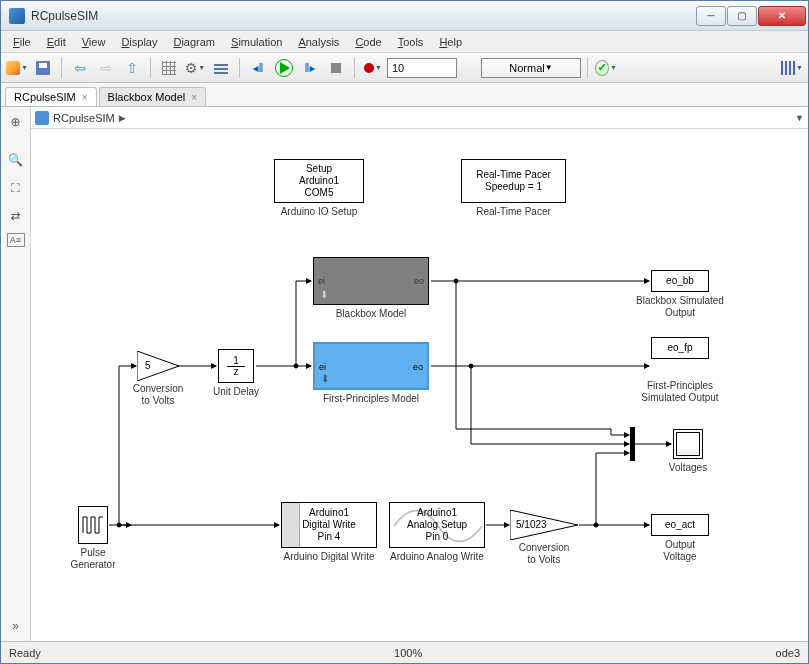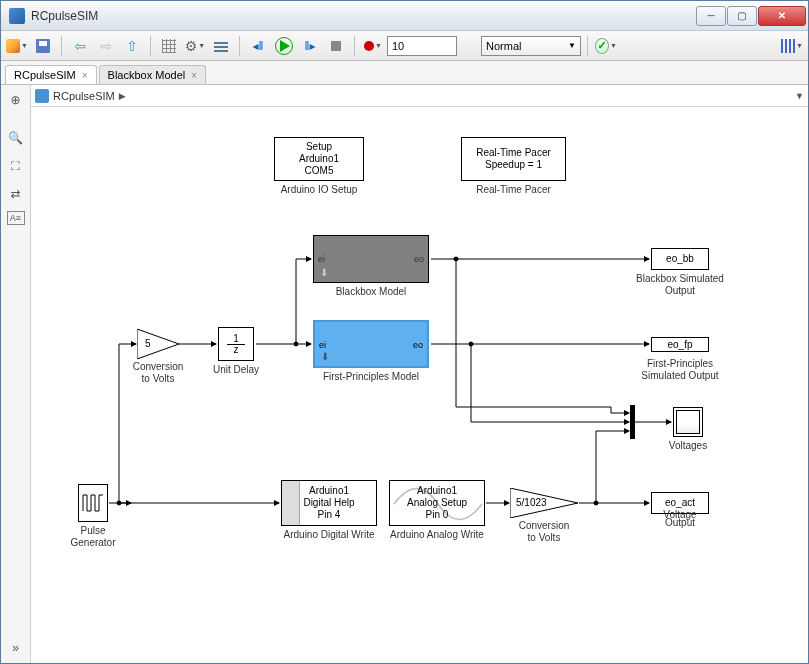--- a/index.html
+++ b/index.html
@@ -20,21 +20,21 @@
 .menubar span { padding: 2px 8px; color: #333; text-decoration: underline; text-decoration-color: transparent; }
 .menubar span::first-letter { text-decoration: underline; }
 .menu-item { padding: 2px 8px; color: #333; cursor: default; }
 
 
 .toolbar { height: 30px; background: linear-gradient(#fafafa, #e8e8e8); border-bottom: 1px solid #c0c0c0; display: flex; align-items: center; padding: 0 4px; gap: 2px; }
 .tbtn { width: 24px; height: 24px; border: 1px solid transparent; border-radius: 2px; display: flex; align-items: center; justify-content: center; position: relative; }
 .tsep { width: 1px; height: 20px; background: #c0c0c0; margin: 0 4px; }
 .dropdown-arrow { font-size: 7px; margin-left: 1px; color: #555; }
 .sim-time { width: 70px; height: 20px; border: 1px solid #888; background: #fff; padding: 0 4px; font-size: 11px; }
-.sim-mode { width: 100px; height: 20px; border: 1px solid #888; background: linear-gradient(#fff,#eee); padding: 0 4px; font-size: 11px; display: flex; align-items: center; justify-content: space-between; }
+.sim-mode { width: 100px; height: 20px; border: 1px solid #888; background: linear-gradient(#fff,#eee); padding: 0 4px; font-size: 11px; display: flex; align-items: center; justify-content: center; }
 
 
 .tabbar { height: 24px; background: #f5f5f5; display: flex; align-items: flex-end; padding: 0 4px; border-bottom: 1px solid #c0c0c0; gap: 2px; }
 .tab { padding: 3px 8px; background: #fff; border: 1px solid #c0c0c0; border-bottom: none; border-radius: 3px 3px 0 0; display: flex; align-items: center; gap: 6px; font-size: 11px; }
 .tab.inactive { background: #e8e8e8; }
 .tab-close { color: #888; font-size: 10px; }
 
 
 .body { flex: 1; display: flex; }
 .side-toolbar { width: 30px; background: #f5f5f5; border-right: 1px solid #d0d0d0; display: flex; flex-direction: column; align-items: center; padding: 4px 0; gap: 6px; }
@@ -88,20 +88,32 @@
   <div class="titlebar">
     <div class="title-icon"></div>
     <div class="title-text">RCpulseSIM</div>
     <div class="win-buttons">
       <div class="win-btn">─</div>
       <div class="win-btn">▢</div>
       <div class="win-btn close">✕</div>
     </div>
   </div>
 
+  <div class="menubar">
+    <span class="menu-item">File</span>
+    <span class="menu-item">Edit</span>
+    <span class="menu-item">View</span>
+    <span class="menu-item">Display</span>
+    <span class="menu-item">Diagram</span>
+    <span class="menu-item">Simulation</span>
+    <span class="menu-item">Analysis</span>
+    <span class="menu-item">Code</span>
+    <span class="menu-item">Tools</span>
+    <span class="menu-item">Help</span>
+  </div>
 
   <div class="toolbar">
     <div class="tbtn">
         <div class="ico-new"></div>
         <span class="dropdown-arrow">▼</span>
       </div>
     <div class="tbtn">
         <div class="ico-save"></div>
       </div>
     <div class="tsep"></div>
@@ -287,21 +299,21 @@
           <svg width="24" height="28">
               <path d="M2,22 L2,6 L6,6 L6,22 L10,22 L10,6 L14,6 L14,22 L18,22 L18,6 L22,6" stroke="#000" fill="none"></path>
             </svg>
         </div>
         <div class="block-label" style="left:32px; top:418px; width:60px">Pulse</div>
         <div class="block-label" style="left:32px; top:430px; width:60px">Generator</div>
 
         <div class="block" style="left:250px; top:373px; width:96px; height:46px; flex-direction:column; position:absolute">
           <div style="position:absolute;left:0;top:0;bottom:0;width:18px;background:#ddd;border-right:1px solid #aaa"></div>
           <div style="position:relative">Arduino1</div>
-          <div style="position:relative">Digital Help</div>
+          <div style="position:relative">Digital Write</div>
           <div style="position:relative">Pin 4</div>
         </div>
         <div class="block-label" style="left:245px; top:422px; width:106px">Arduino Digital Write</div>
 
         <div class="block" style="left:358px; top:373px; width:96px; height:46px; flex-direction:column">
           <svg width="92" height="42" style="position:absolute;left:2px;top:2px">
               <path d="M2,21 Q 25,-10 46,21 T 90,21" stroke="#bbb" fill="none" stroke-width="1.5"></path>
             </svg>
           <div style="position:relative">Arduino1</div>
           <div style="position:relative">Analog Setup</div>
@@ -317,37 +329,44 @@
         </div>
         <div class="block-label" style="left:474px; top:413px; width:78px">Conversion</div>
         <div class="block-label" style="left:474px; top:425px; width:78px">to Volts</div>
 
         <div class="block" style="left:620px; top:141px; width:58px; height:22px">
             <span>eo_bb</span>
           </div>
         <div class="block-label" style="left:595px; top:166px; width:108px">Blackbox Simulated</div>
         <div class="block-label" style="left:595px; top:178px; width:108px">Output</div>
 
-        <div class="block" style="left:620px; top:230px; width:58px; height:15px">
+        <div class="block" style="left:620px; top:208px; width:58px; height:22px">
             <span>eo_fp</span>
           </div>
         <div class="block-label" style="left:600px; top:251px; width:98px">First-Principles</div>
         <div class="block-label" style="left:600px; top:263px; width:98px">Simulated Output</div>
 
         <div class="block" style="left:599px; top:298px; width:5px; height:34px; background:#000"></div>
 
         <div class="block" style="left:642px; top:300px; width:30px; height:30px; padding:2px">
           <div style="width:100%;height:100%;border:1px solid #000;background:linear-gradient(#fff 60%,#eee)"></div>
         </div>
         <div class="block-label" style="left:632px; top:333px; width:50px">Voltages</div>
 
         <div class="block" style="left:620px; top:385px; width:58px; height:22px">
             <span>eo_act</span>
           </div>
         <div class="block-label" style="left:620px; top:410px; width:58px">Output</div>
-        <div class="block-label" style="left:620px; top:402px; width:58px">Voltage</div>
+        <div class="block-label" style="left:620px; top:422px; width:58px">Voltage</div>
 
       </div>
     </div>
   </div>
 
+  <div class="statusbar">
+    <span>Ready</span>
+    <span class="sp"></span>
+    <span>100%</span>
+    <span class="sp"></span>
+    <span>ode3</span>
+  </div>
 
 </div>
 
 </body></html>

